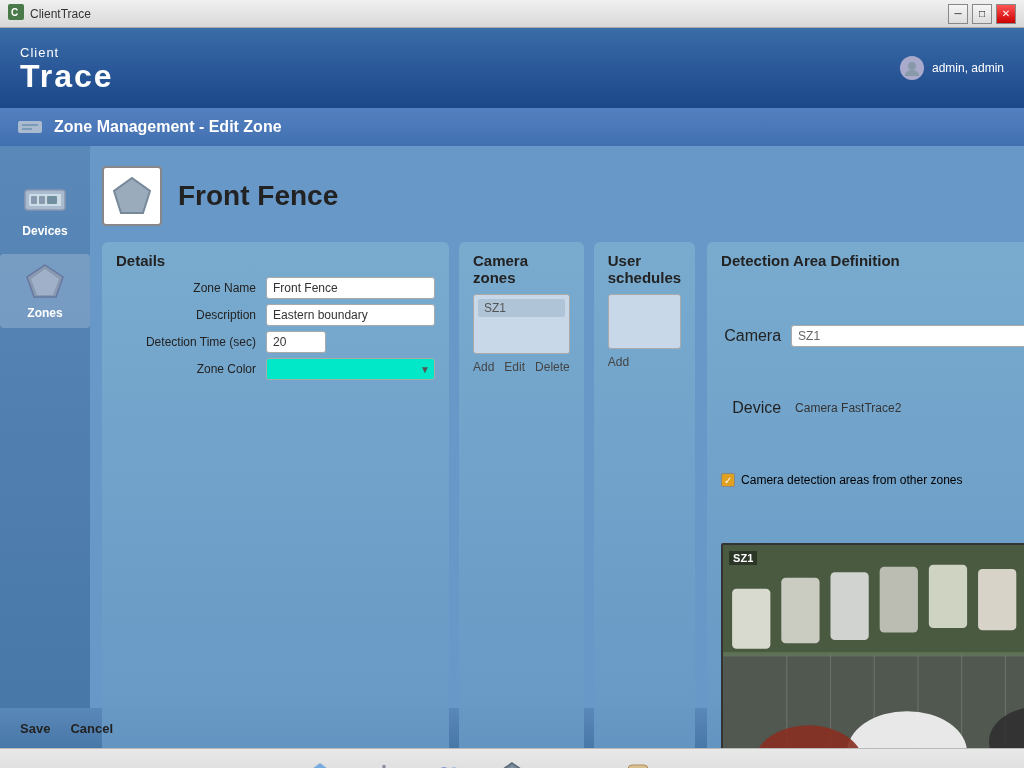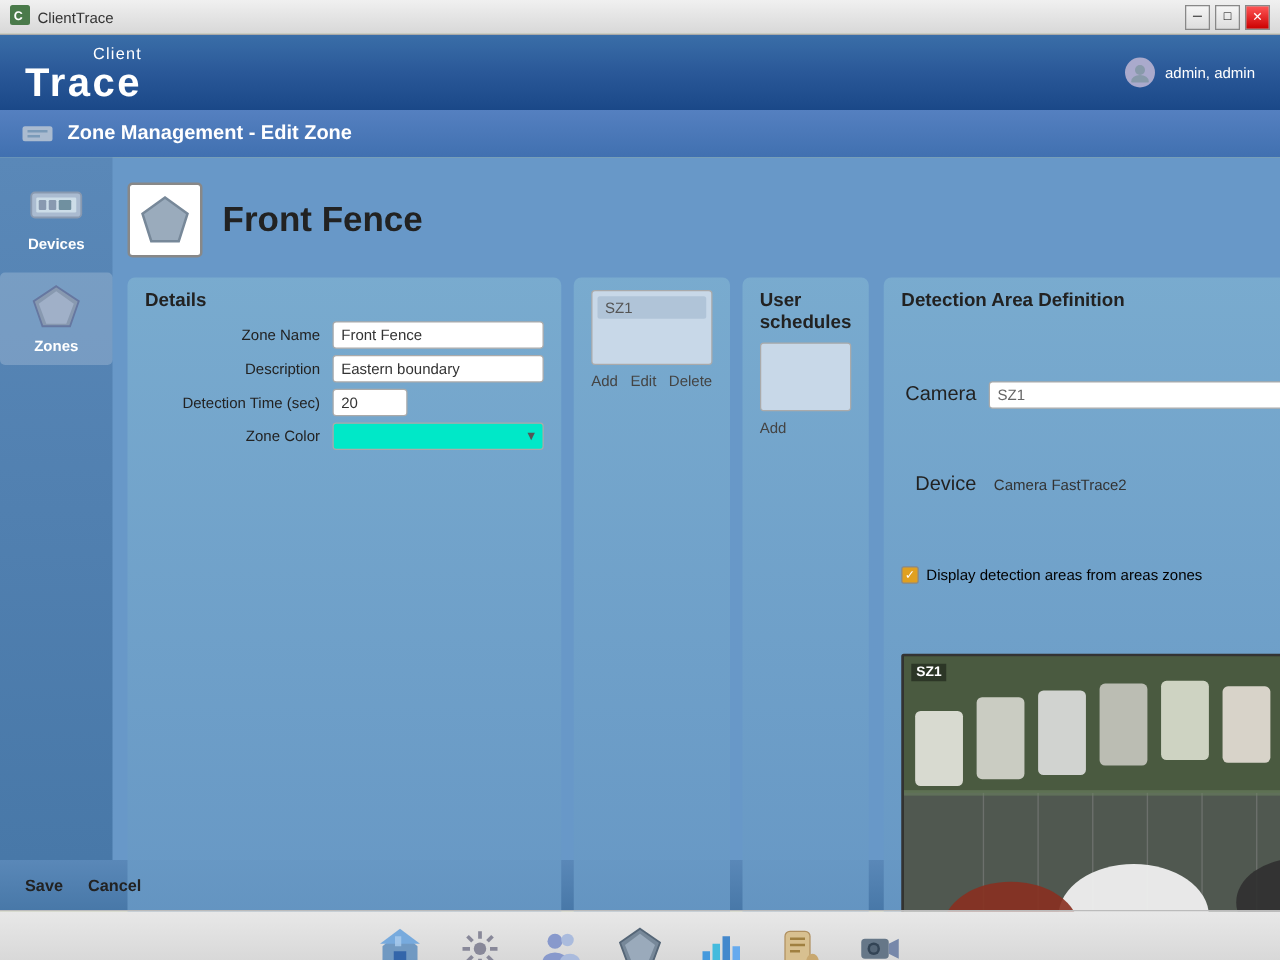--- a/index.html
+++ b/index.html
@@ -43,26 +43,25 @@
       display: flex;
       align-items: center;
       justify-content: center;
       font-size: 10px;
     }
     .titlebar-btn.close { background: linear-gradient(to bottom, #f55, #c00); color: white; }
 
     
     #app-header {
       background: linear-gradient(to bottom, #3a6ea8, #2a5898, #1a4888);
-      height: 60px;
+      height: 80px;
       display: flex;
       align-items: center;
       justify-content: space-between;
       padding: 0 20px;
-      text-align: right;
     }
     #app-logo {
       display: flex;
       flex-direction: column;
       color: white;
     }
     #app-logo .client-text {
       font-size: 13px;
       font-weight: normal;
       letter-spacing: 1px;
@@ -111,21 +110,21 @@
       background: #6898c8;
     }
 
     
     #sidebar {
       width: 110px;
       background: linear-gradient(to bottom, #5a88b8, #4878a8);
       display: flex;
       flex-direction: column;
       align-items: center;
-      padding: 10px 0;
+      padding: 26px 0;
       gap: 8px;
     }
     .sidebar-item {
       width: 90px;
       display: flex;
       flex-direction: column;
       align-items: center;
       padding: 8px 6px;
       cursor: pointer;
       border-radius: 4px;
@@ -561,20 +560,21 @@
 
           <div class="form-row">
             <span class="form-label">Zone Color</span>
             <div class="form-input-color">
               <span class="dropdown-arrow">▼</span>
             </div>
           </div>
         </div>
 
         <div class="section-box">
+          <div class="section-box-title">Camera zones</div>
           <div class="list-box">
             <div class="list-item">SZ1</div>
           </div>
           <div class="action-buttons">
             <button class="action-btn">Add</button>
             <button class="action-btn">Edit</button>
             <button class="action-btn">Delete</button>
           </div>
         </div>
 
@@ -601,21 +601,21 @@
             </div>
           </div>
 
           <div class="detection-form-row">
             <span class="detection-label">Device</span>
             <span class="device-text">Camera FastTrace2</span>
           </div>
 
           <div class="checkbox-row">
             <div class="checkbox-custom"></div>
-            <span>Display detection areas from areas zones</span>
+            <span>Camera detection areas from other zones</span>
           </div>
 
           <div id="camera-feed-container" style="position:relative; flex:1; display:flex;">
             <div id="camera-feed">
               <span id="camera-feed-label">SZ1</span>
 
               <div class="parking-visual">
                 <svg width="100%" height="100%" viewBox="0 0 340 280" preserveAspectRatio="xMidYMid slice">
 
                   <rect width="340" height="280" fill="#4a5a40"></rect>

